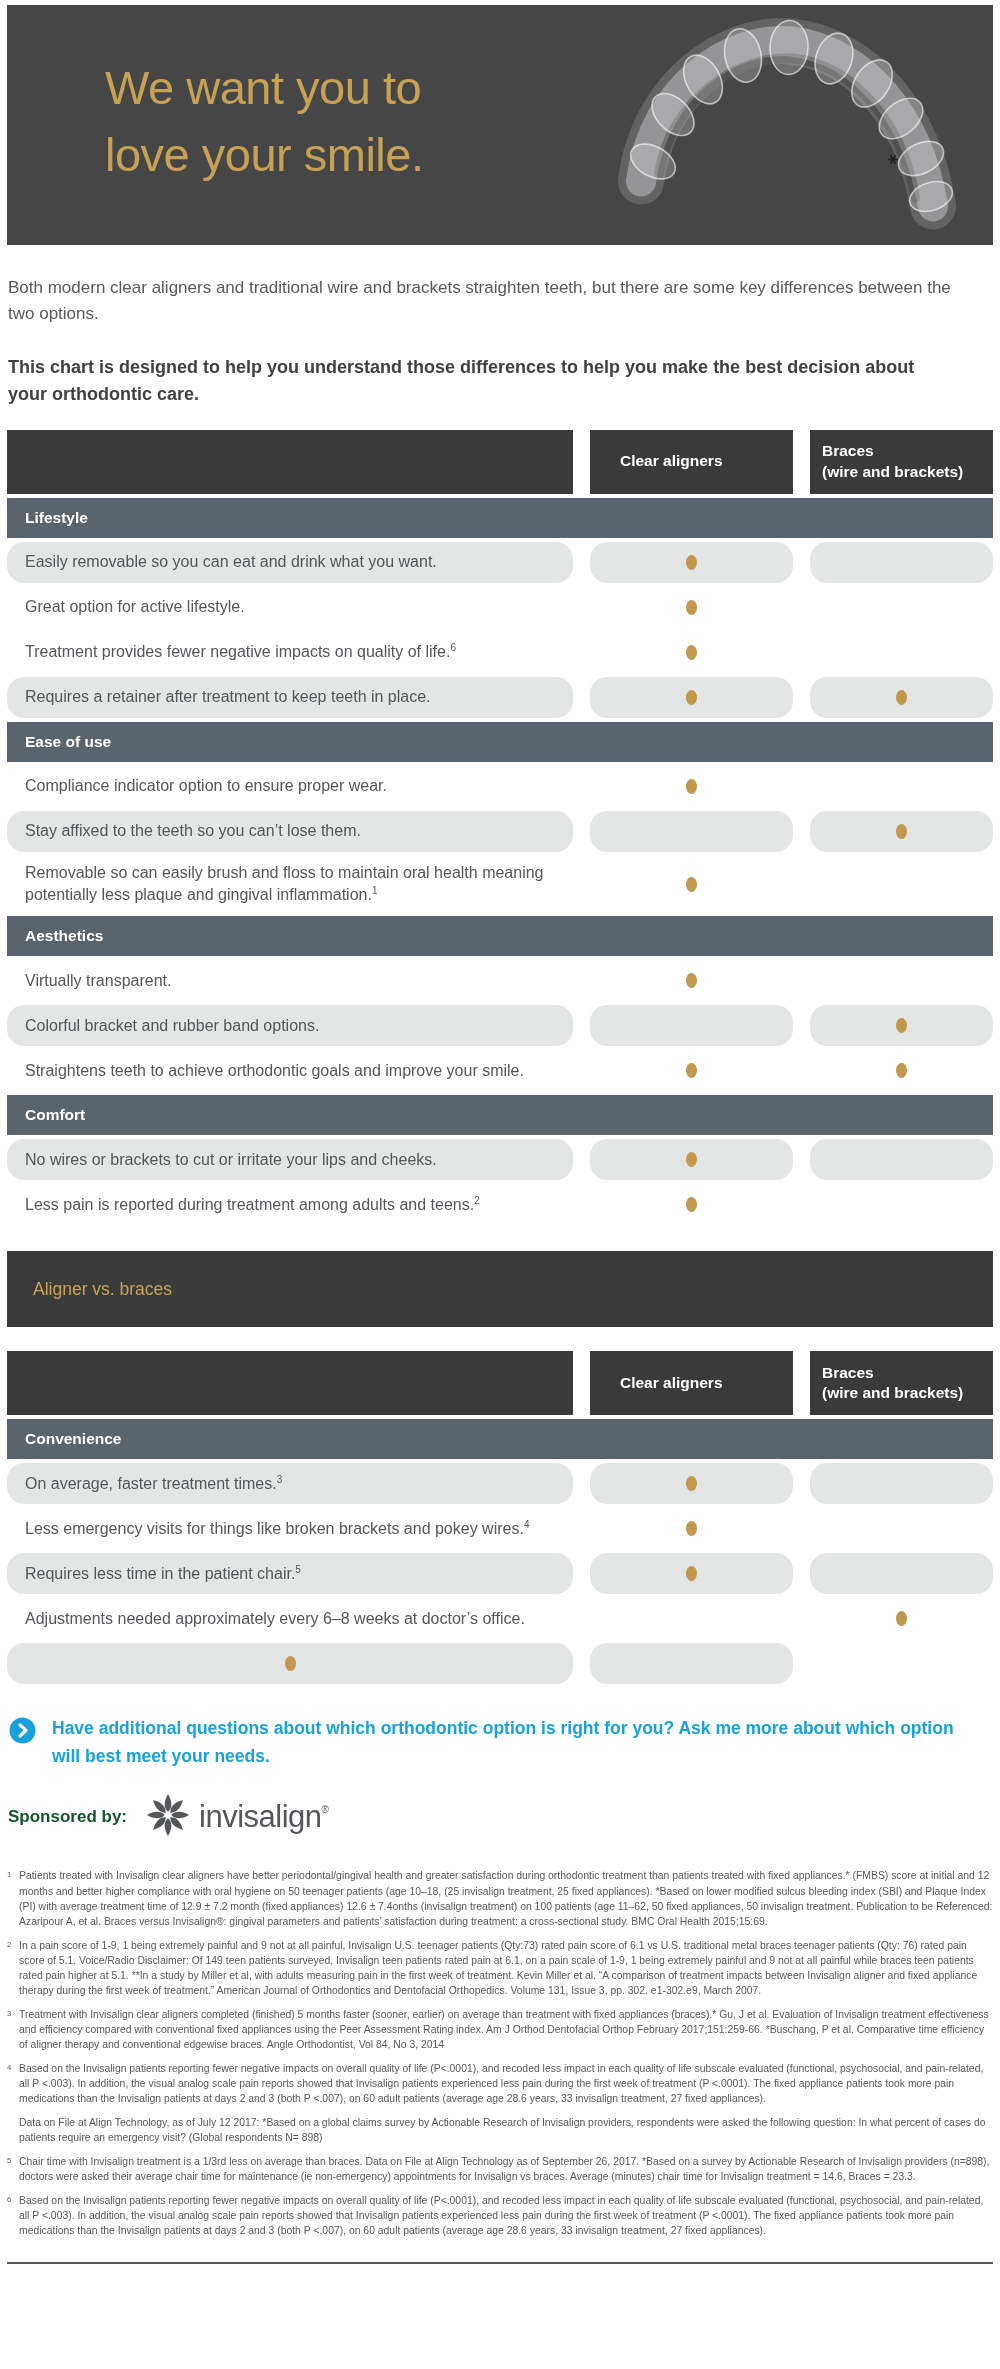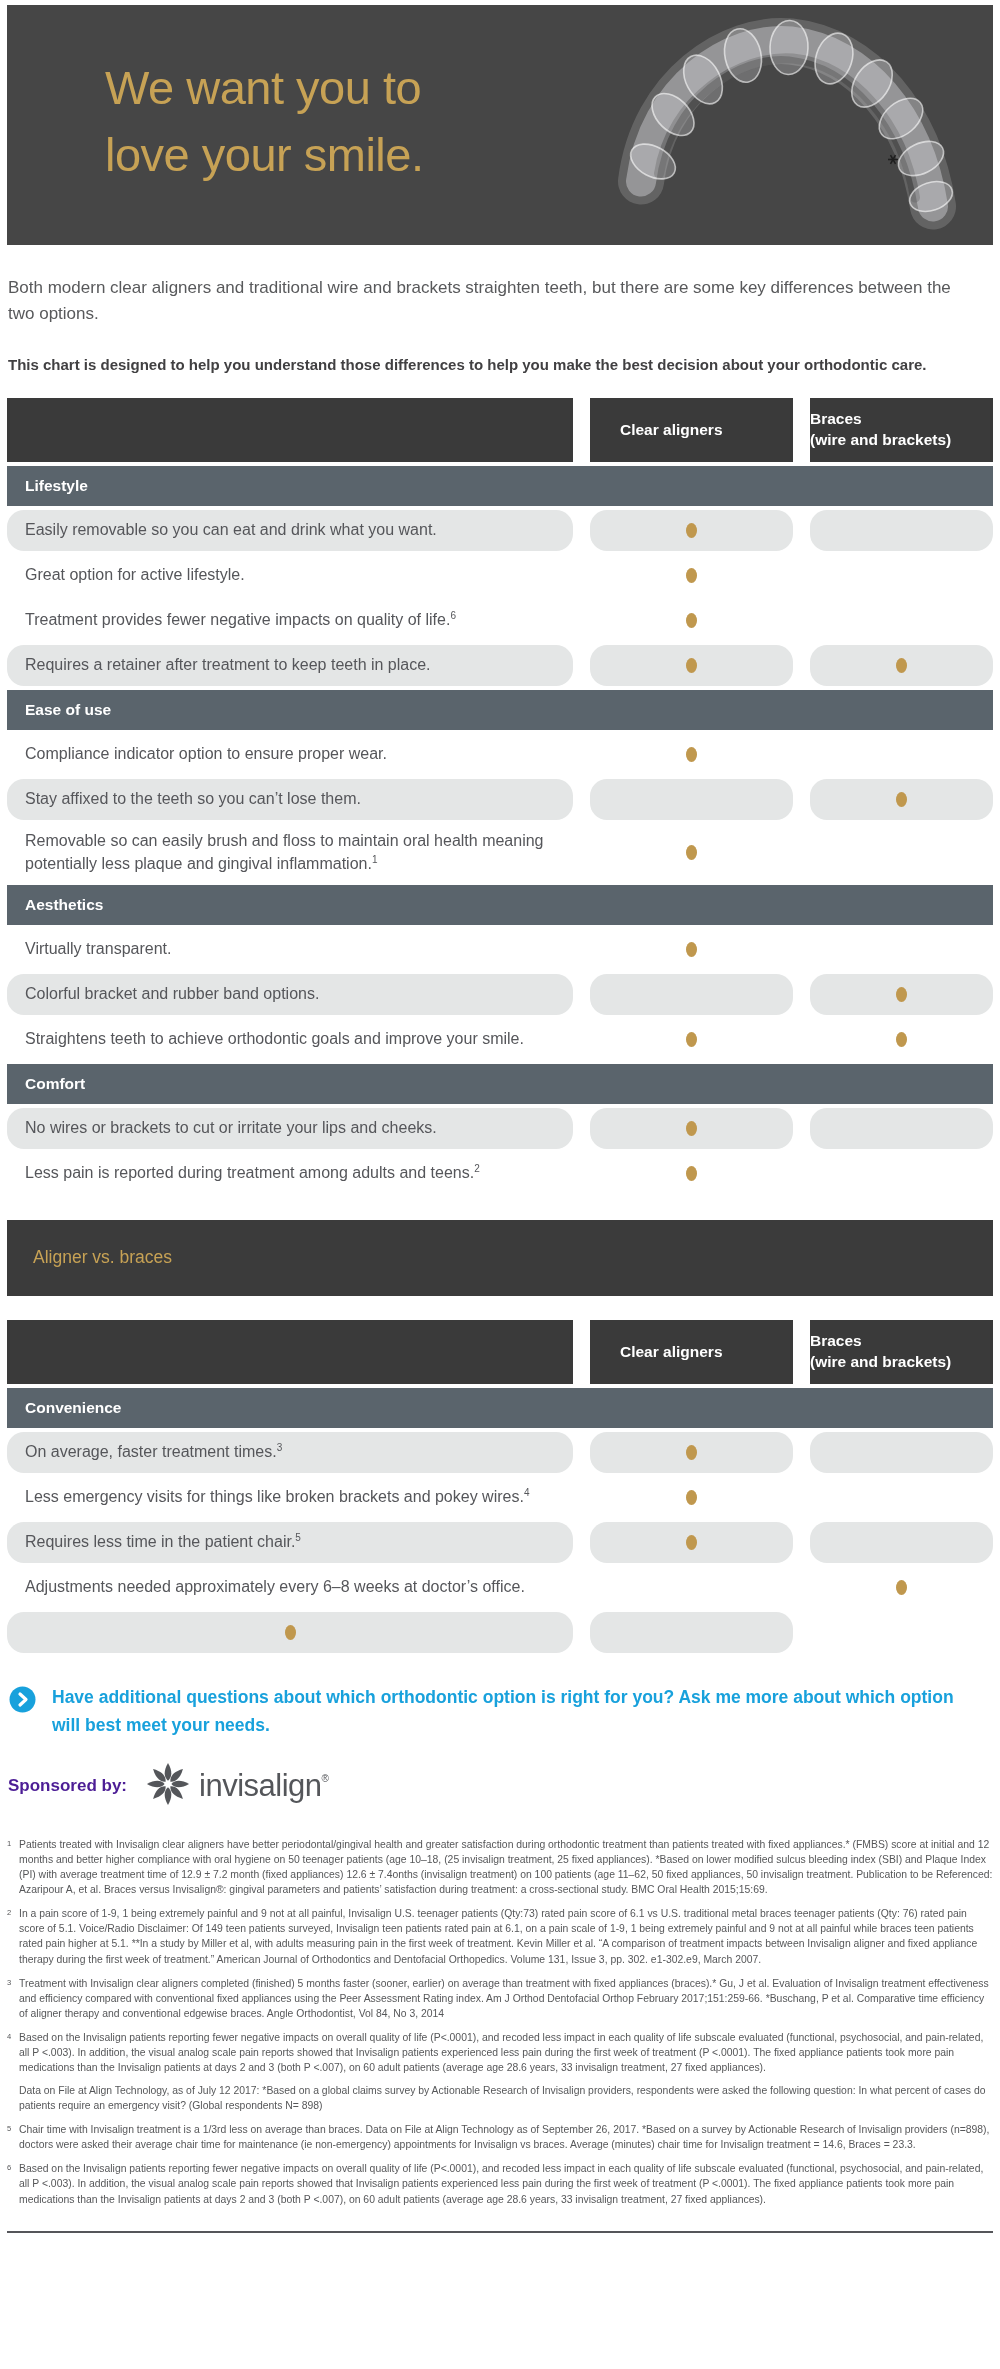--- a/index.html
+++ b/index.html
@@ -7,29 +7,29 @@
   .page{padding:5px 7px 0 7px;box-sizing:border-box;min-height:2369px;}
 
   
   .hero{background:#464646;height:240px;position:relative;overflow:hidden;}
   .hero-title{margin:16px;padding:34px 0 0 82px;font-size:47px;line-height:1.42;font-weight:400;
     color:#c7a255;letter-spacing:-0.5px;}
   .hero-art{position:absolute;right:22px;top:4px;}
 
   
   .p1{margin:30px 0 0 1px;font-size:17px;line-height:1.55;max-width:965px;color:#58595b;}
-  .p2{margin:26px 0 22px 1px;font-size:15px;line-height:1.5;font-weight:bold;color:#414042;max-width:950px;}
+  .p2{margin:26px 0 22px 1px;font-size:18px;line-height:1.5;font-weight:bold;color:#414042;max-width:950px;}
 
   
   .thead,.trow{display:grid;grid-template-columns:566px 203px 183px;column-gap:17px;}
   .thead{margin-bottom:4px;}
   .thead>div{background:#3a3a3a;height:64px;color:#fff;font-weight:bold;font-size:15.5px;
     display:flex;flex-direction:column;justify-content:center;line-height:1.35;}
   .thead .h2{padding-left:30px;}
-  .thead .h3{padding-left:0;}
+  .thead .h3{padding-left:12px;}
   .band{background:#5a646c;color:#fff;font-weight:bold;font-size:15.5px;height:40px;
     display:flex;align-items:center;padding-left:18px;margin-bottom:4px;}
   .trow{margin-bottom:4px;}
   .trow>div{min-height:41px;display:flex;align-items:center;}
   .trow.g>div{background:#e4e6e6;border-radius:17px;}
   .c1{padding:6px 0 6px 18px;box-sizing:border-box;}
   .c1 span{max-width:540px;font-size:16px;line-height:1.4;color:#55565a;}
   .c1 sup{font-size:10px;line-height:0;}
   .cd{justify-content:center;}
   .dot{width:11px;height:15px;border-radius:50%;background:#c0984e;display:block;}
@@ -39,21 +39,21 @@
     padding-left:26px;color:#c7a255;font-weight:normal;font-size:17.5px;}
   .t2wrap{margin-top:24px;}
 
   
   .cta{display:flex;margin:30px 0 0 2px;}
   .cta-icon{flex:none;width:27px;height:27px;margin:3px 16px 0 0;}
   .cta-text{font-size:17.5px;font-weight:bold;color:#18a1dc;line-height:1.6;max-width:918px;}
 
   
   .sponsor{display:flex;align-items:center;margin:22px 0 0 1px;}
-  .sponsor-label{font-size:17px;font-weight:bold;color:#4c1d95;margin-right:18px;}
+  .sponsor-label{font-size:17px;font-weight:bold;color:#14532d;margin-right:18px;}
   .logo-mark{margin-right:8px;}
   .logo-word{font-size:31px;color:#54565a;letter-spacing:-0.5px;}
   .logo-reg{font-size:10px;vertical-align:14px;color:#54565a;}
 
   
   .footnotes{margin-top:26px;}
   .fn{display:flex;margin-bottom:9px;font-size:10.4px;line-height:1.45;color:#565759;}
   .fn-num{flex:none;width:12px;font-size:7.6px;padding-top:1px;text-align:left;}
   .fn-text{flex:1;max-width:975px;}
   .fn-text p{margin:0 0 8px 0;}

